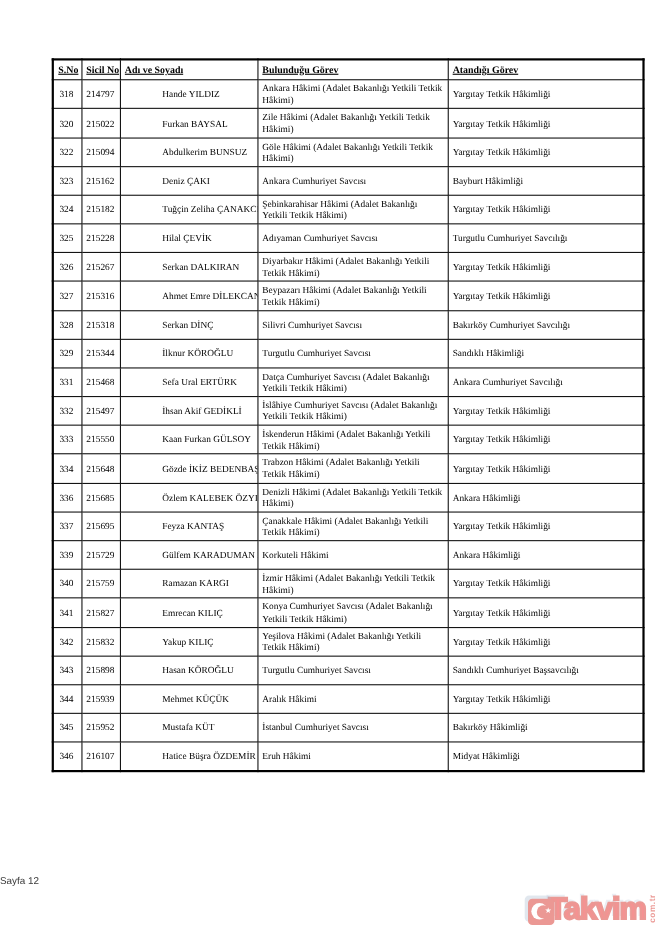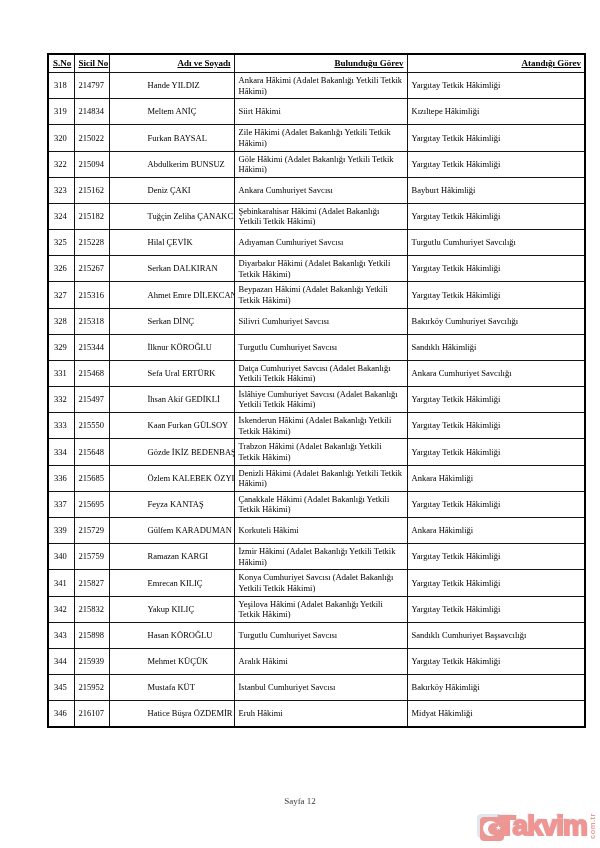--- a/index.html
+++ b/index.html
@@ -30,31 +30,30 @@
     text-align:left;
     overflow:hidden;
     word-wrap:break-word;
   }
   .doc-table th {
     font-weight:bold;
     text-decoration:underline;
     font-size:9px;
     height:13px;
     white-space:nowrap;
-    text-align:right;
   }
   .doc-table td { height:21px; }
   .doc-table td.c0 { padding-left:5px; }
   .doc-table td.c2 { white-space:nowrap;padding-left:38px; }
 
   .page-footer {
     position:absolute;
     top:796px; left:0; width:100%;
-    text-align:center;
-    font-family:Liberation Serif, serif;
+    text-align:left;
+    font-family:Liberation Sans, sans-serif;
     font-size:9px;
     color:#3a3a3a;
   }
 
   
   .watermark {
     position:absolute;
     right:3px; bottom:3px;
     height:38px;
     display:flex;
@@ -130,27 +129,20 @@
     </thead>
     <tbody>
         <tr>
           <td class="c0">318</td>
           <td class="c1">214797</td>
           <td class="c2">Hande YILDIZ</td>
           <td class="c3">Ankara Hâkimi (Adalet Bakanlığı Yetkili Tetkik Hâkimi)</td>
           <td class="c4">Yargıtay Tetkik Hâkimliği</td>
         </tr>
         <tr>
-          <td class="c0">319</td>
-          <td class="c1">214834</td>
-          <td class="c2">Meltem ANİÇ</td>
-          <td class="c3">Siirt Hâkimi</td>
-          <td class="c4">Kızıltepe Hâkimliği</td>
-        </tr>
-        <tr>
           <td class="c0">320</td>
           <td class="c1">215022</td>
           <td class="c2">Furkan BAYSAL</td>
           <td class="c3">Zile Hâkimi (Adalet Bakanlığı Yetkili Tetkik Hâkimi)</td>
           <td class="c4">Yargıtay Tetkik Hâkimliği</td>
         </tr>
         <tr>
           <td class="c0">322</td>
           <td class="c1">215094</td>
           <td class="c2">Abdulkerim BUNSUZ</td>

